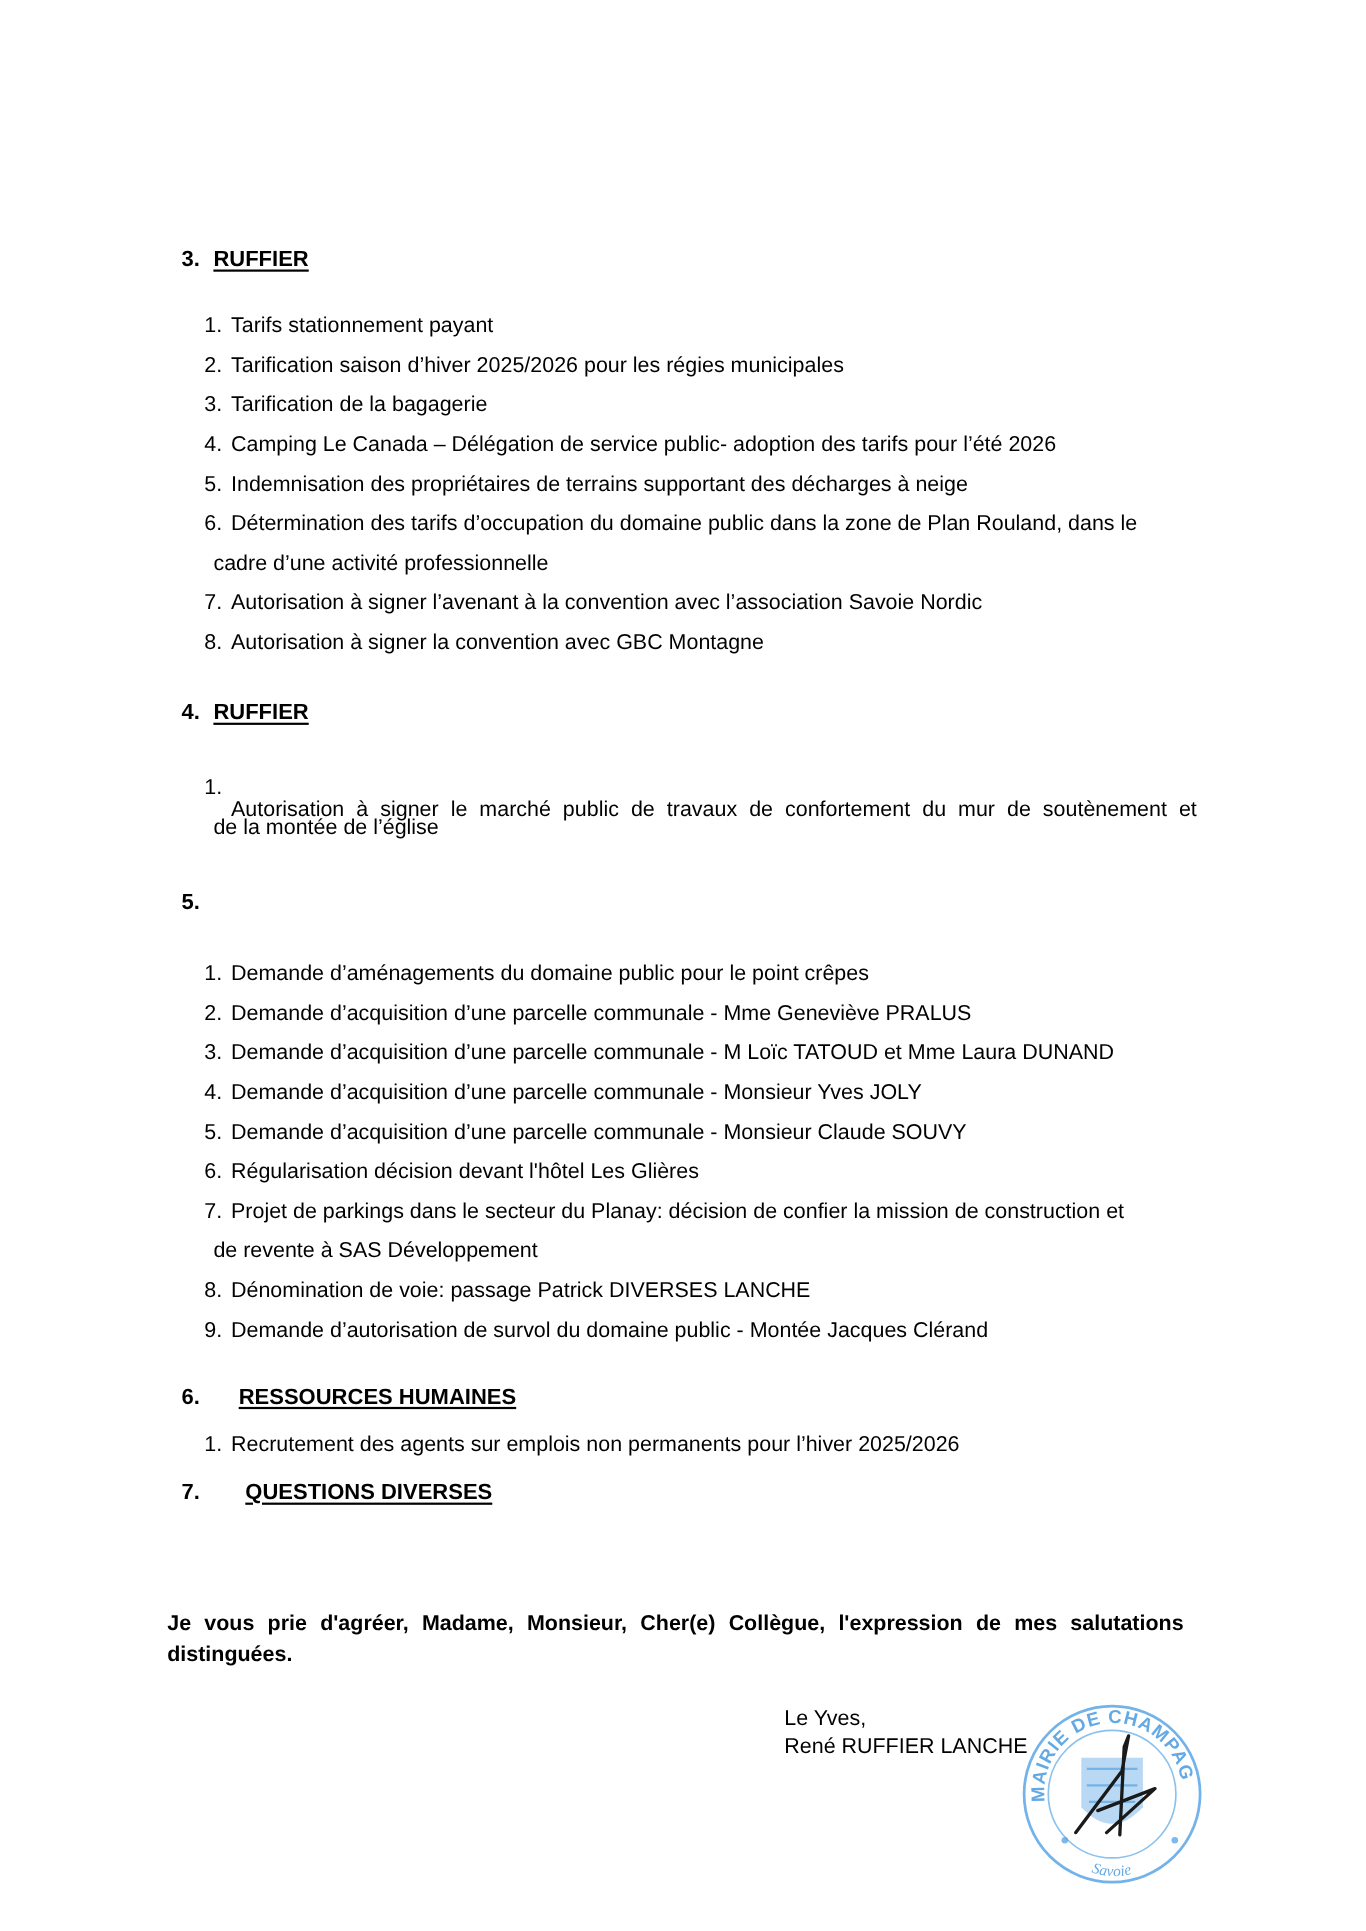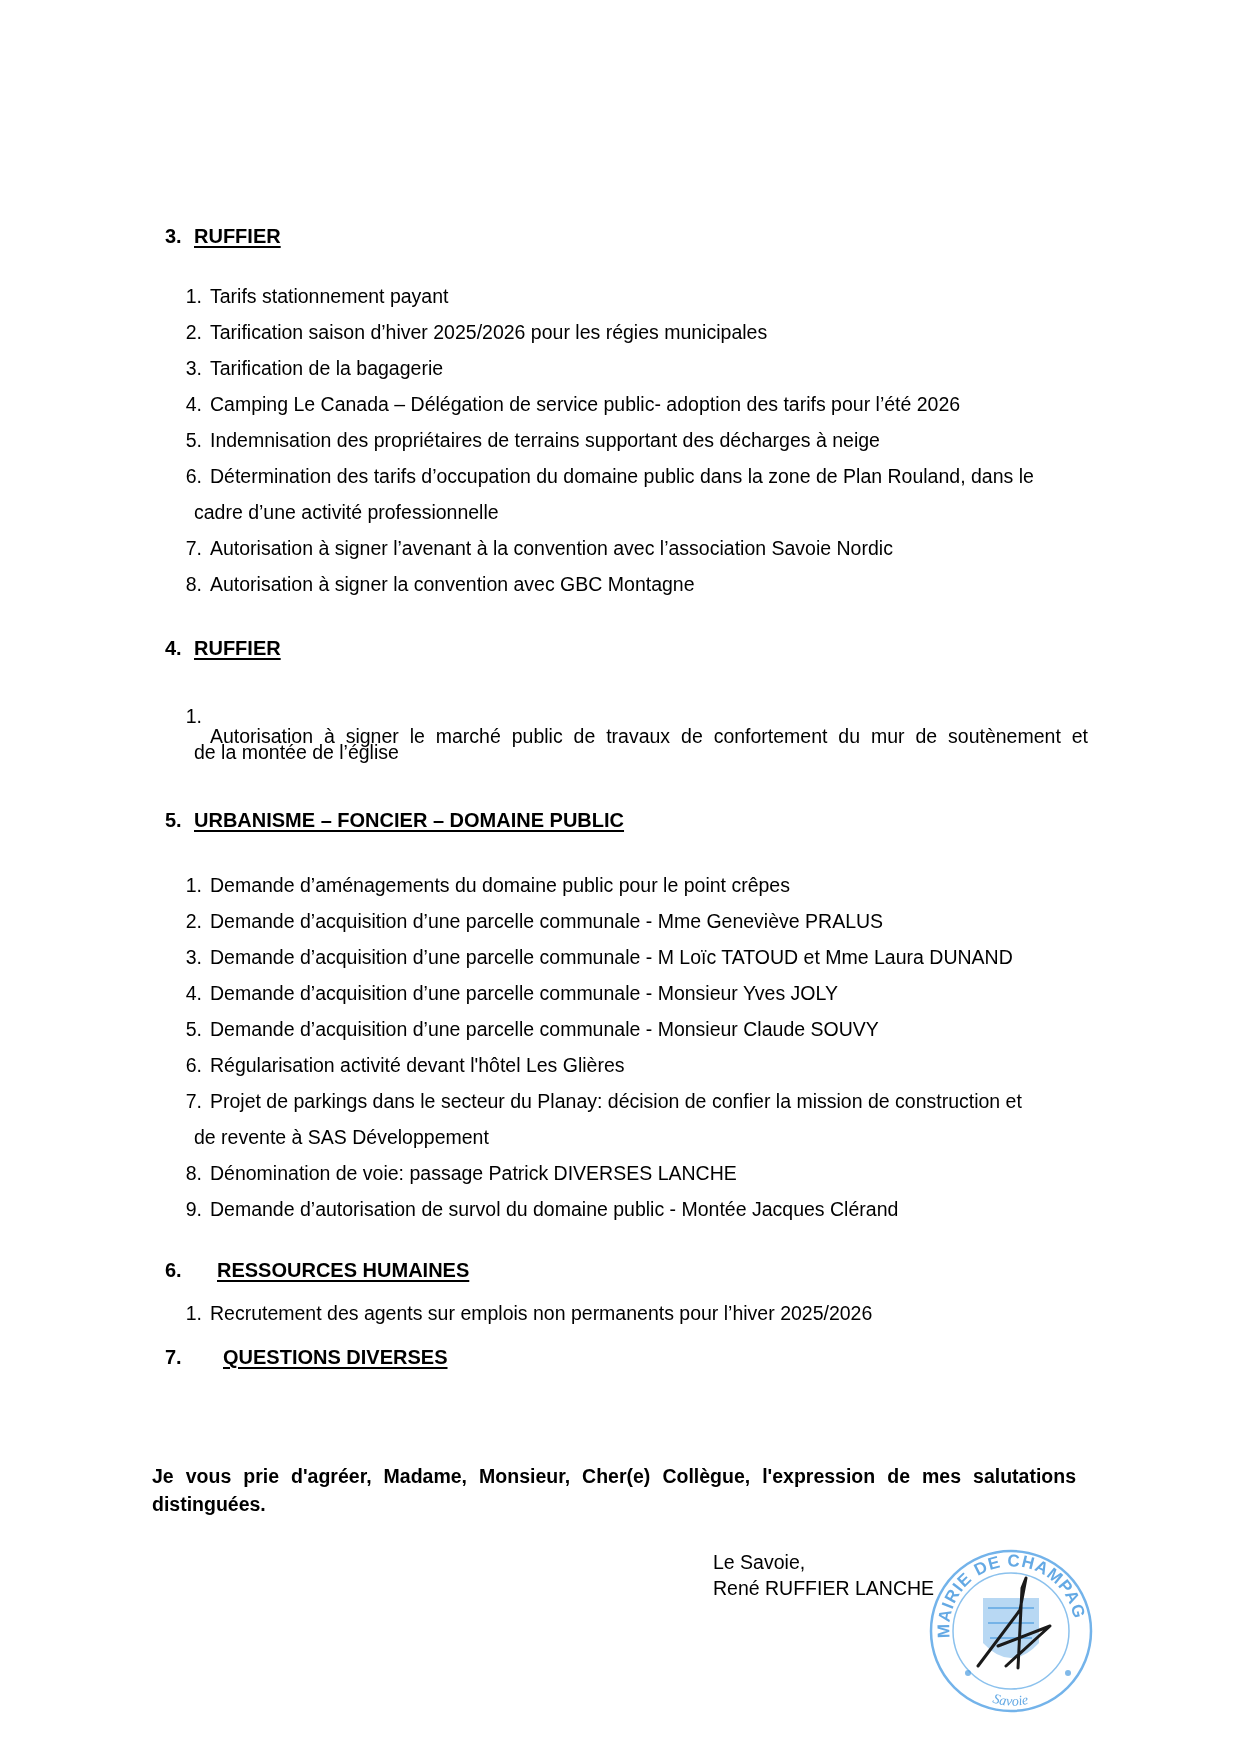--- a/index.html
+++ b/index.html
@@ -64,21 +64,20 @@
   <span class="title" style="left:29px;">RUFFIER</span>
 </div>
 <div class="abs item" style="left:174px; top:704px;">
   <span class="num">1.</span>
   <span class="txt" style="width:878px; text-align:justify; text-align-last:justify; white-space:normal;margin-top:20px;">Autorisation à signer le marché public de travaux de confortement du mur de soutènement et</span>
   <span class="txt2">de la montée de l’église</span>
 </div>
 
 <div class="abs h" style="left:165px; top:808px; width:700px; height:26px;">
   <span class="num">5.</span>
-  <span class="title" style="left:29px;">URBANISME – FONCIER – DOMAINE PUBLIC</span>
 </div>
 <div class="abs item" style="left:174px; top:873px;">
   <span class="num">1.</span>
   <span class="txt">Demande d’aménagements du domaine public pour le point crêpes</span>
 </div>
 <div class="abs item" style="left:174px; top:909px;">
   <span class="num">2.</span>
   <span class="txt">Demande d’acquisition d’une parcelle communale - Mme Geneviève PRALUS</span>
 </div>
 <div class="abs item" style="left:174px; top:945px;">
@@ -88,21 +87,21 @@
 <div class="abs item" style="left:174px; top:981px;">
   <span class="num">4.</span>
   <span class="txt">Demande d’acquisition d’une parcelle communale - Monsieur Yves JOLY</span>
 </div>
 <div class="abs item" style="left:174px; top:1017px;">
   <span class="num">5.</span>
   <span class="txt">Demande d’acquisition d’une parcelle communale - Monsieur Claude SOUVY</span>
 </div>
 <div class="abs item" style="left:174px; top:1053px;">
   <span class="num">6.</span>
-  <span class="txt">Régularisation activité devant l'hôtel Les Glières</span>
+  <span class="txt">Régularisation décision devant l'hôtel Les Glières</span>
 </div>
 <div class="abs item" style="left:174px; top:1089px;">
   <span class="num">7.</span>
   <span class="txt">Projet de parkings dans le secteur du Planay: décision de confier la mission de construction et</span>
   <span class="txt2">de revente à SAS Développement</span>
 </div>
 <div class="abs item" style="left:174px; top:1161px;">
   <span class="num">8.</span>
   <span class="txt">Dénomination de voie: passage Patrick DIVERSES LANCHE</span>
 </div>
@@ -120,21 +119,21 @@
   <span class="txt">Recrutement des agents sur emplois non permanents pour l’hiver 2025/2026</span>
 </div>
 
 <div class="abs h" style="left:165px; top:1345px; width:600px; height:26px;">
   <span class="num">7.</span>
   <span class="title" style="left:58px;">QUESTIONS DIVERSES</span>
 </div>
 
 <div class="abs justify" style="left:152px; top:1462px;font-weight:bold;">Je vous prie d'agréer, Madame, Monsieur, Cher(e) Collègue, l'expression de mes salutations distinguées.</div>
 
-<div class="abs sig" style="left:713px; top:1549px;">Le Savoie,</div>
+<div class="abs sig" style="left:713px; top:1549px;">Le Yves,</div>
 <div class="abs sig" style="left:713px; top:1575px;">René RUFFIER LANCHE</div>
 
 <div class="stamp">
   <svg width="166" height="166" viewBox="0 0 166 166">
     <defs>
       <path id="arcTop" d="M 22 90 A 62 62 0 0 1 146 72"></path>
       <path id="arcBot" d="M 55 150 A 62 62 0 0 0 118 148"></path>
     </defs>
     <circle cx="83" cy="83" r="80" fill="none" stroke="#5aa6e6" stroke-width="2.5" opacity="0.85"></circle>
     <circle cx="83" cy="83" r="58" fill="none" stroke="#5aa6e6" stroke-width="1.5" opacity="0.7"></circle>

